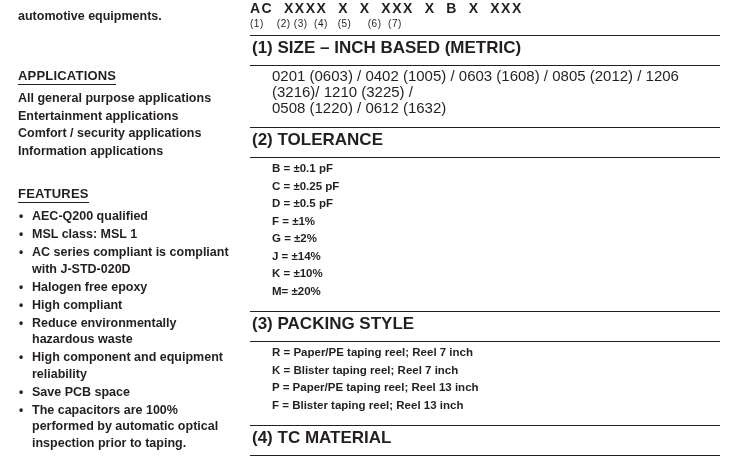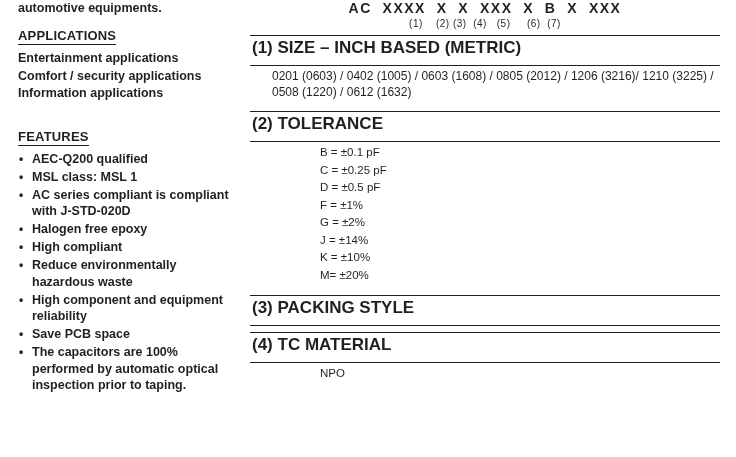--- a/index.html
+++ b/index.html
@@ -27,35 +27,35 @@
     left: 18px;
     top: 0px;
     width: 218px;
   }
   .lead-text {
     font-size: 12.5px;
     line-height: 16px;
     font-weight: bold;
     color: #231f20;
     margin: 0 0 0 0;
-    padding-top: 0px;
+    padding-top: 8px;
   }
   .section-head {
     font-size: 13px;
     font-weight: bold;
     letter-spacing: 0.2px;
     color: #231f20;
     margin: 0;
     padding: 0;
     display: inline-block;
     border-bottom: 1.2px solid #231f20;
     line-height: 16px;
   }
   .apps-block {
-    margin-top: 10px;
+    margin-top: 42px;
   }
   .plain-line {
     font-size: 12.5px;
     line-height: 17.5px;
     font-weight: bold;
     color: #231f20;
   }
   .apps-list {
     margin-top: 5px;
   }
@@ -85,21 +85,20 @@
   }
 
   
   .right-col {
     position: absolute;
     left: 250px;
     top: 0px;
     width: 470px;
   }
   .partcode {
-    text-align: center;
     padding-top: 0px;
   }
   .partcode-line {
     font-size: 14px;
     font-weight: bold;
     letter-spacing: 1.5px;
     color: #231f20;
     white-space: pre;
     line-height: 16px;
   }
@@ -124,44 +123,44 @@
     padding: 4px 0 4px 2px;
     line-height: 15px;
   }
   .grp-body {
     padding: 2px 0 5px 22px;
   }
   .grp-body .row {
     font-size: 11.5px;
     line-height: 16px;
     color: #231f20;
-    font-weight: normal;
-    margin-left: 48px;
+    font-weight: bold;
   }
   .grp-body .row.tight {
     line-height: 17.5px;
   }
   .size-text {
-    font-size: 12px;
+    font-size: 15px;
     line-height: 16px;
     color: #231f20;
   }
 </style>
 </head>
 <body>
 
 <div class="page">
 
   <div class="left-col">
 
     <div class="lead-text">automotive equipments.</div>
 
     <div class="apps-block">
       <div class="section-head">APPLICATIONS</div>
       <div class="apps-list">
+        <div class="plain-line">All general purpose applications</div>
         <div class="plain-line">Entertainment applications</div>
         <div class="plain-line">Comfort / security applications</div>
         <div class="plain-line">Information applications</div>
       </div>
     </div>
 
     <div class="features-block">
       <div class="section-head">FEATURES</div>
       <ul class="bullets">
         <li>AEC-Q200 qualified</li>
@@ -202,20 +201,26 @@
       <div class="row tight">F = ±1%</div>
       <div class="row tight">G = ±2%</div>
       <div class="row tight">J  = ±14%</div>
       <div class="row tight">K = ±10%</div>
       <div class="row tight">M= ±20%</div>
     </div>
 
     <div class="rule"></div>
     <div class="grp-title">(3) PACKING STYLE</div>
     <div class="rule"></div>
+    <div class="grp-body">
+      <div class="row tight">R = Paper/PE taping reel; Reel 7 inch</div>
+      <div class="row tight">K = Blister taping reel; Reel 7 inch</div>
+      <div class="row tight">P = Paper/PE taping reel; Reel 13 inch</div>
+      <div class="row tight">F = Blister taping reel; Reel 13 inch</div>
+    </div>
 
     <div class="rule"></div>
     <div class="grp-title">(4) TC MATERIAL</div>
     <div class="rule"></div>
     <div class="grp-body">
       <div class="row tight">NPO</div>
 
     </div>
 
   </div>

